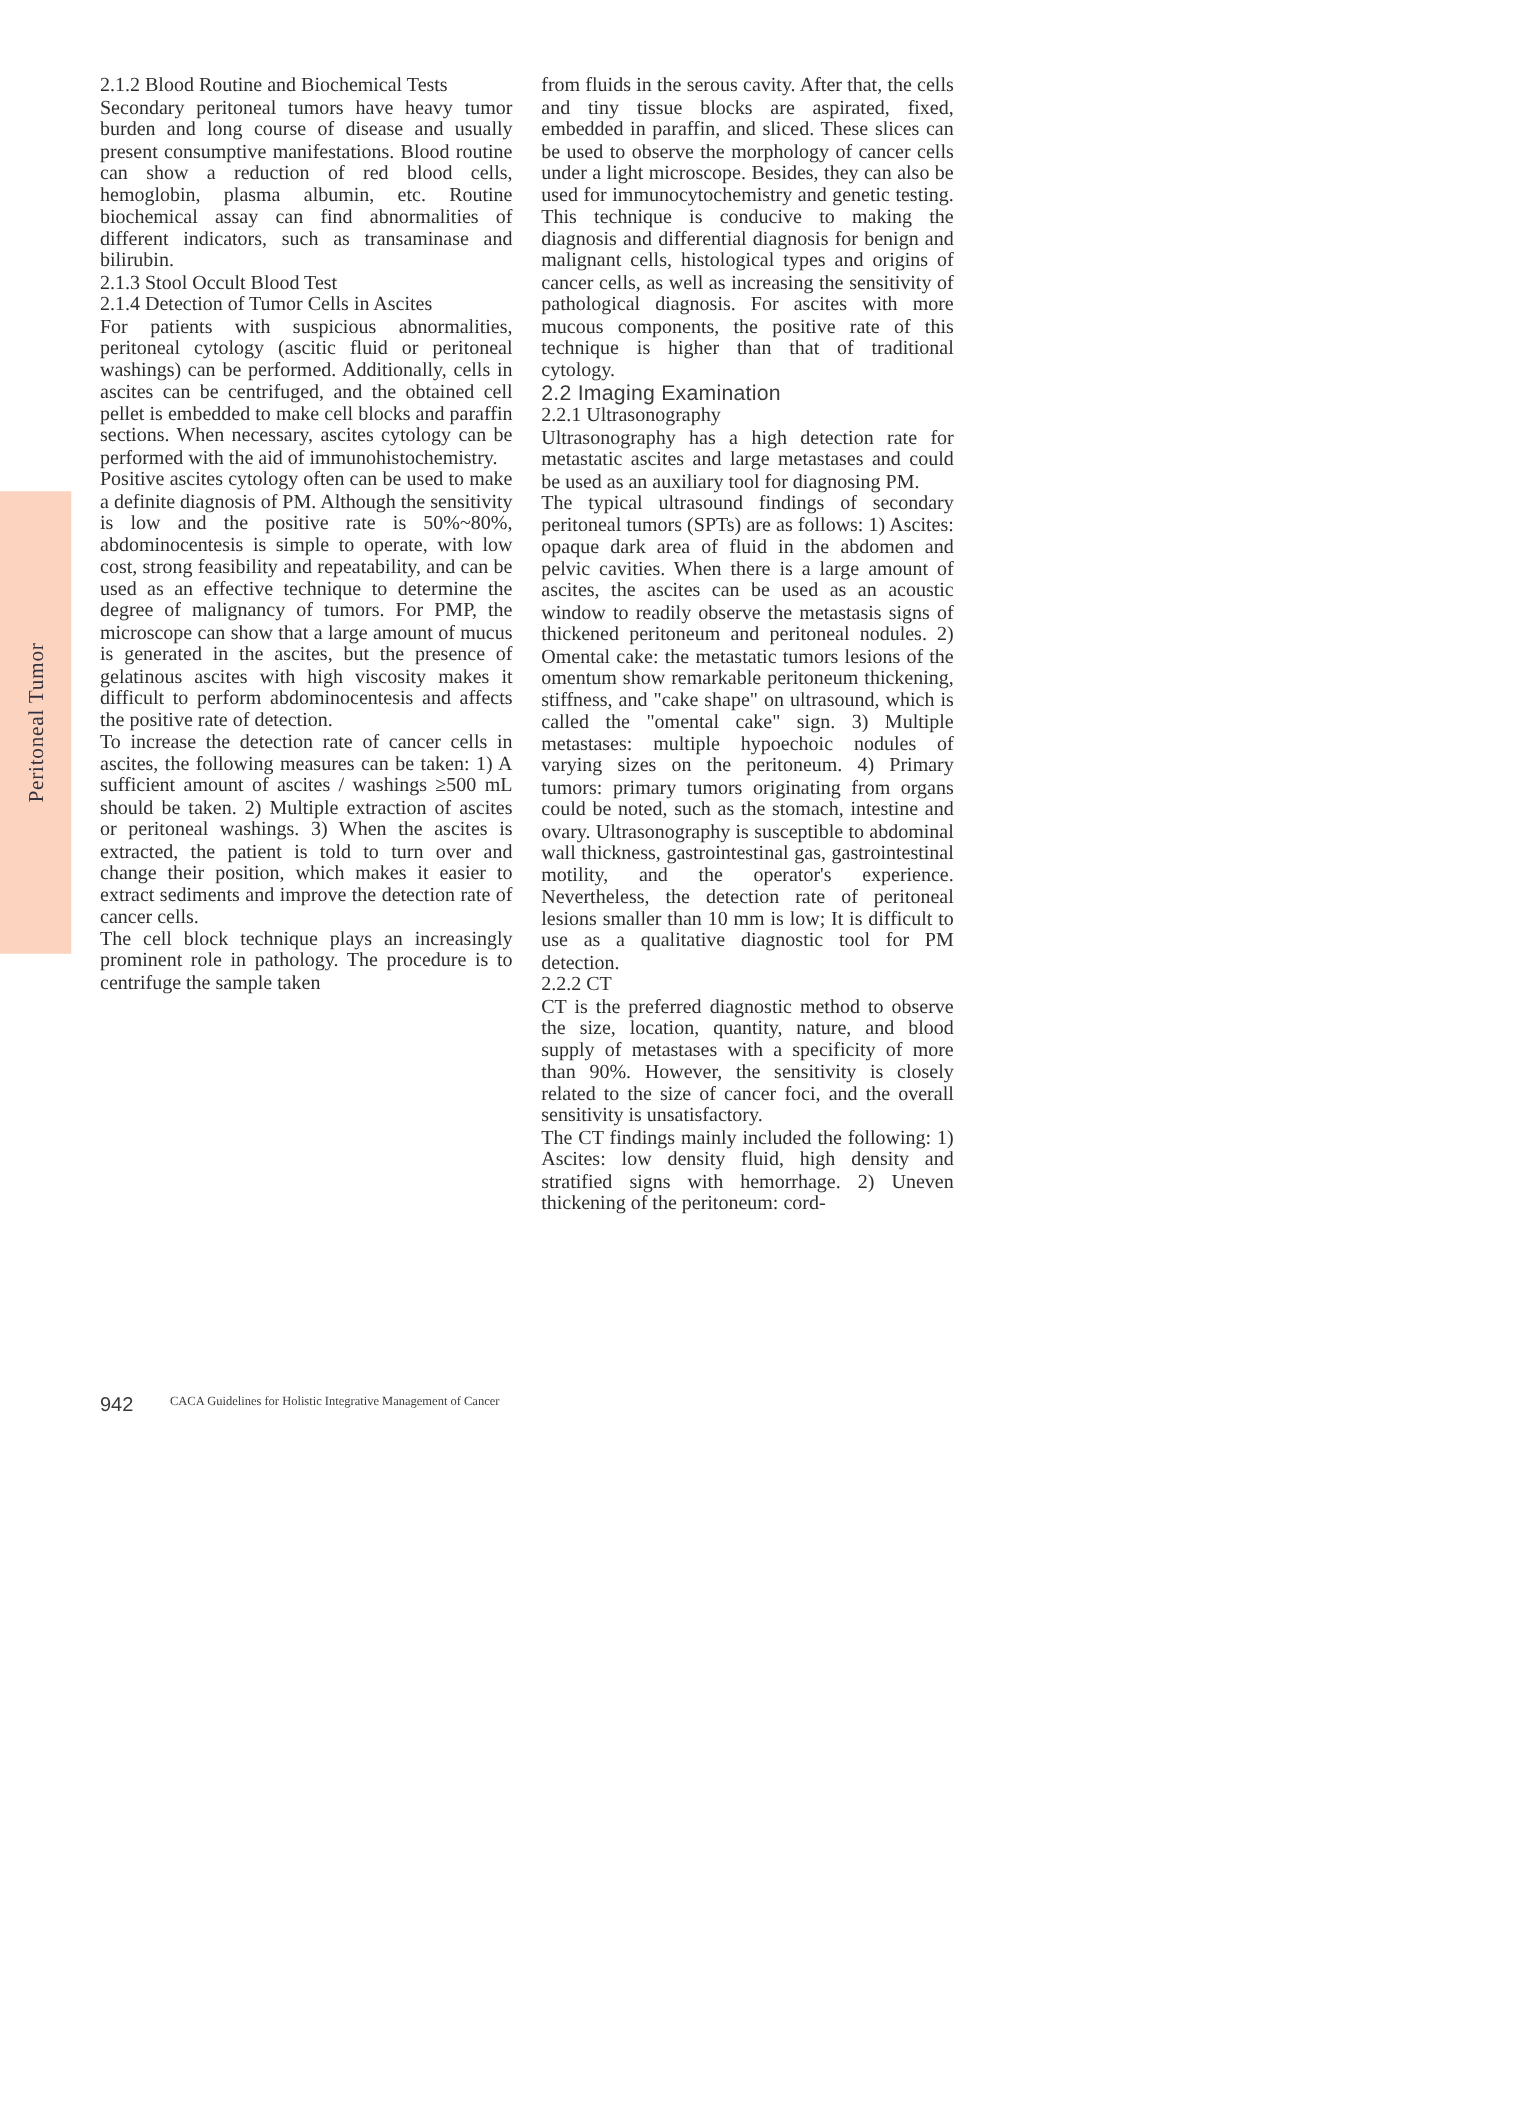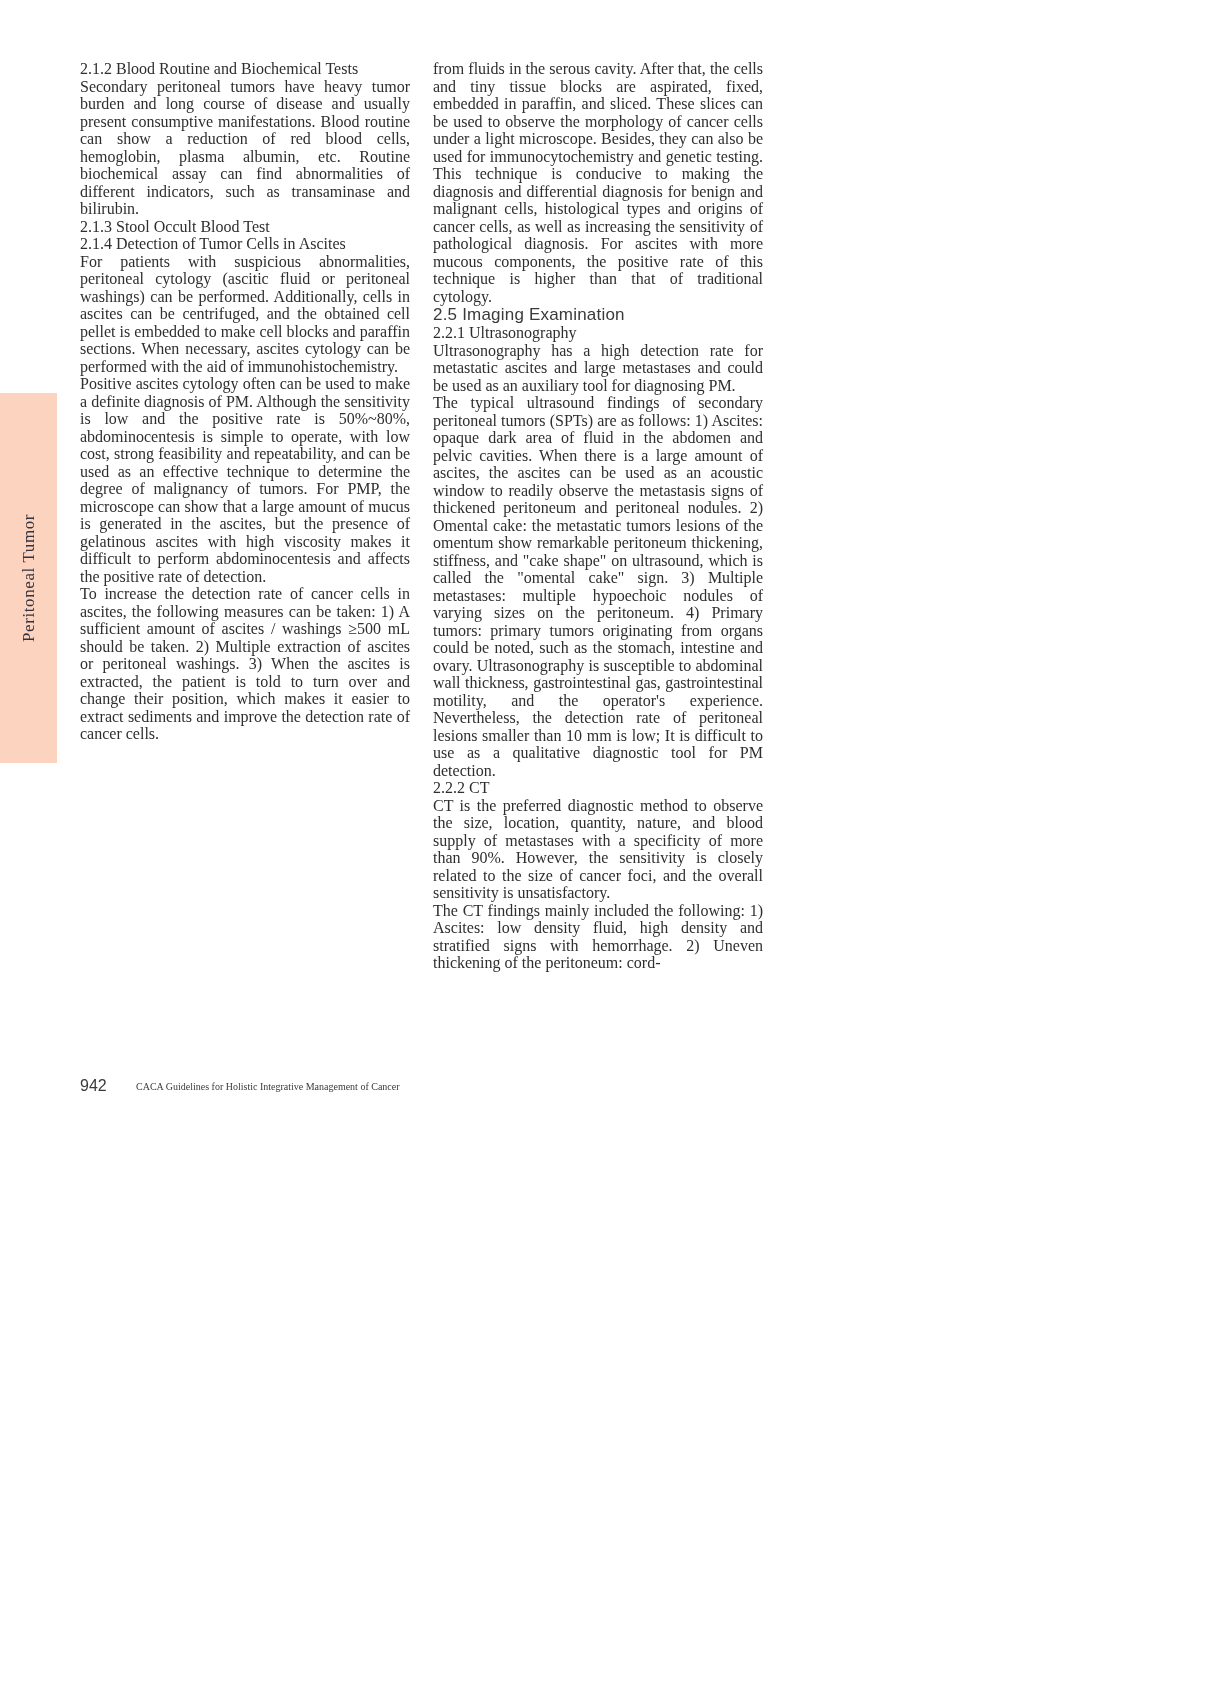--- a/index.html
+++ b/index.html
@@ -51,23 +51,23 @@
     white-space: nowrap;
     font-family: "Liberation Serif", serif;
     font-size: 17px;
     letter-spacing: 0.6px;
     color: #33323e;
   }
 
   
   .footer {
     position: absolute;
-    left: 80px; top: 1077px;
+    left: 80px; top: 1116px;
     display: flex;
-    align-items: center;
+    align-items: flex-start;
   }
   .page-num {
     font-family: "Liberation Sans", sans-serif;
     font-size: 16px;
     color: #3a3a3a;
     width: 56px;
     flex: 0 0 56px;
   }
   .book-title {
     font-family: "Liberation Serif", serif;
@@ -85,25 +85,26 @@
   </div>
 
   <div class="col col-left">
     <div class="h-serif">2.1.2 Blood Routine and Biochemical Tests</div>
     <p>Secondary peritoneal tumors have heavy tumor burden and long course of disease and usually present consumptive manifestations. Blood routine can show a reduction of red blood cells, hemoglobin, plasma albumin, etc. Routine biochemical assay can find abnormalities of different indicators, such as transaminase and bilirubin.</p>
     <div class="h-serif">2.1.3 Stool Occult Blood Test</div>
     <div class="h-serif">2.1.4 Detection of Tumor Cells in Ascites</div>
     <p>For patients with suspicious abnormalities, peritoneal cytology (ascitic fluid or peritoneal washings) can be performed. Additionally, cells in ascites can be centrifuged, and the obtained cell pellet is embedded to make cell blocks and paraffin sections. When necessary, ascites cytology can be performed with the aid of immunohistochemistry.</p>
     <p>Positive ascites cytology often can be used to make a definite diagnosis of PM. Although the sensitivity is low and the positive rate is 50%~80%, abdominocentesis is simple to operate, with low cost, strong feasibility and repeatability, and can be used as an effective technique to determine the degree of malignancy of tumors. For PMP, the microscope can show that a large amount of mucus is generated in the ascites, but the presence of gelatinous ascites with high viscosity makes it difficult to perform abdominocentesis and affects the positive rate of detection.</p>
     <p>To increase the detection rate of cancer cells in ascites, the following measures can be taken: 1) A sufficient amount of ascites / washings ≥500 mL should be taken. 2) Multiple extraction of ascites or peritoneal washings. 3) When the ascites is extracted, the patient is told to turn over and change their position, which makes it easier to extract sediments and improve the detection rate of cancer cells.</p>
+    <p>The cell block technique plays an increasingly prominent role in pathology. The procedure is to centrifuge the sample taken</p>
   </div>
 
   <div class="col col-right">
     <p>from fluids in the serous cavity. After that, the cells and tiny tissue blocks are aspirated, fixed, embedded in paraffin, and sliced. These slices can be used to observe the morphology of cancer cells under a light microscope. Besides, they can also be used for immunocytochemistry and genetic testing. This technique is conducive to making the diagnosis and differential diagnosis for benign and malignant cells, histological types and origins of cancer cells, as well as increasing the sensitivity of pathological diagnosis. For ascites with more mucous components, the positive rate of this technique is higher than that of traditional cytology.</p>
-    <div class="h-sans">2.5 Imaging Examination</div>
+    <div class="h-sans">2.2 Imaging Examination</div>
     <div class="h-serif">2.2.1 Ultrasonography</div>
     <p>Ultrasonography has a high detection rate for metastatic ascites and large metastases and could be used as an auxiliary tool for diagnosing PM.</p>
     <p>The typical ultrasound findings of secondary peritoneal tumors (SPTs) are as follows: 1) Ascites: opaque dark area of fluid in the abdomen and pelvic cavities. When there is a large amount of ascites, the ascites can be used as an acoustic window to readily observe the metastasis signs of thickened peritoneum and peritoneal nodules. 2) Omental cake: the metastatic tumors lesions of the omentum show remarkable peritoneum thickening, stiffness, and "cake shape" on ultrasound, which is called the "omental cake" sign. 3) Multiple metastases: multiple hypoechoic nodules of varying sizes on the peritoneum. 4) Primary tumors: primary tumors originating from organs could be noted, such as the stomach, intestine and ovary. Ultrasonography is susceptible to abdominal wall thickness, gastrointestinal gas, gastrointestinal motility, and the operator's experience. Nevertheless, the detection rate of peritoneal lesions smaller than 10 mm is low; It is difficult to use as a qualitative diagnostic tool for PM detection.</p>
     <div class="h-serif">2.2.2 CT</div>
     <p>CT is the preferred diagnostic method to observe the size, location, quantity, nature, and blood supply of metastases with a specificity of more than 90%. However, the sensitivity is closely related to the size of cancer foci, and the overall sensitivity is unsatisfactory.</p>
     <p>The CT findings mainly included the following: 1) Ascites: low density fluid, high density and stratified signs with hemorrhage. 2) Uneven thickening of the peritoneum: cord-</p>
   </div>
 
   <div class="footer">
     <span class="page-num">942</span>

